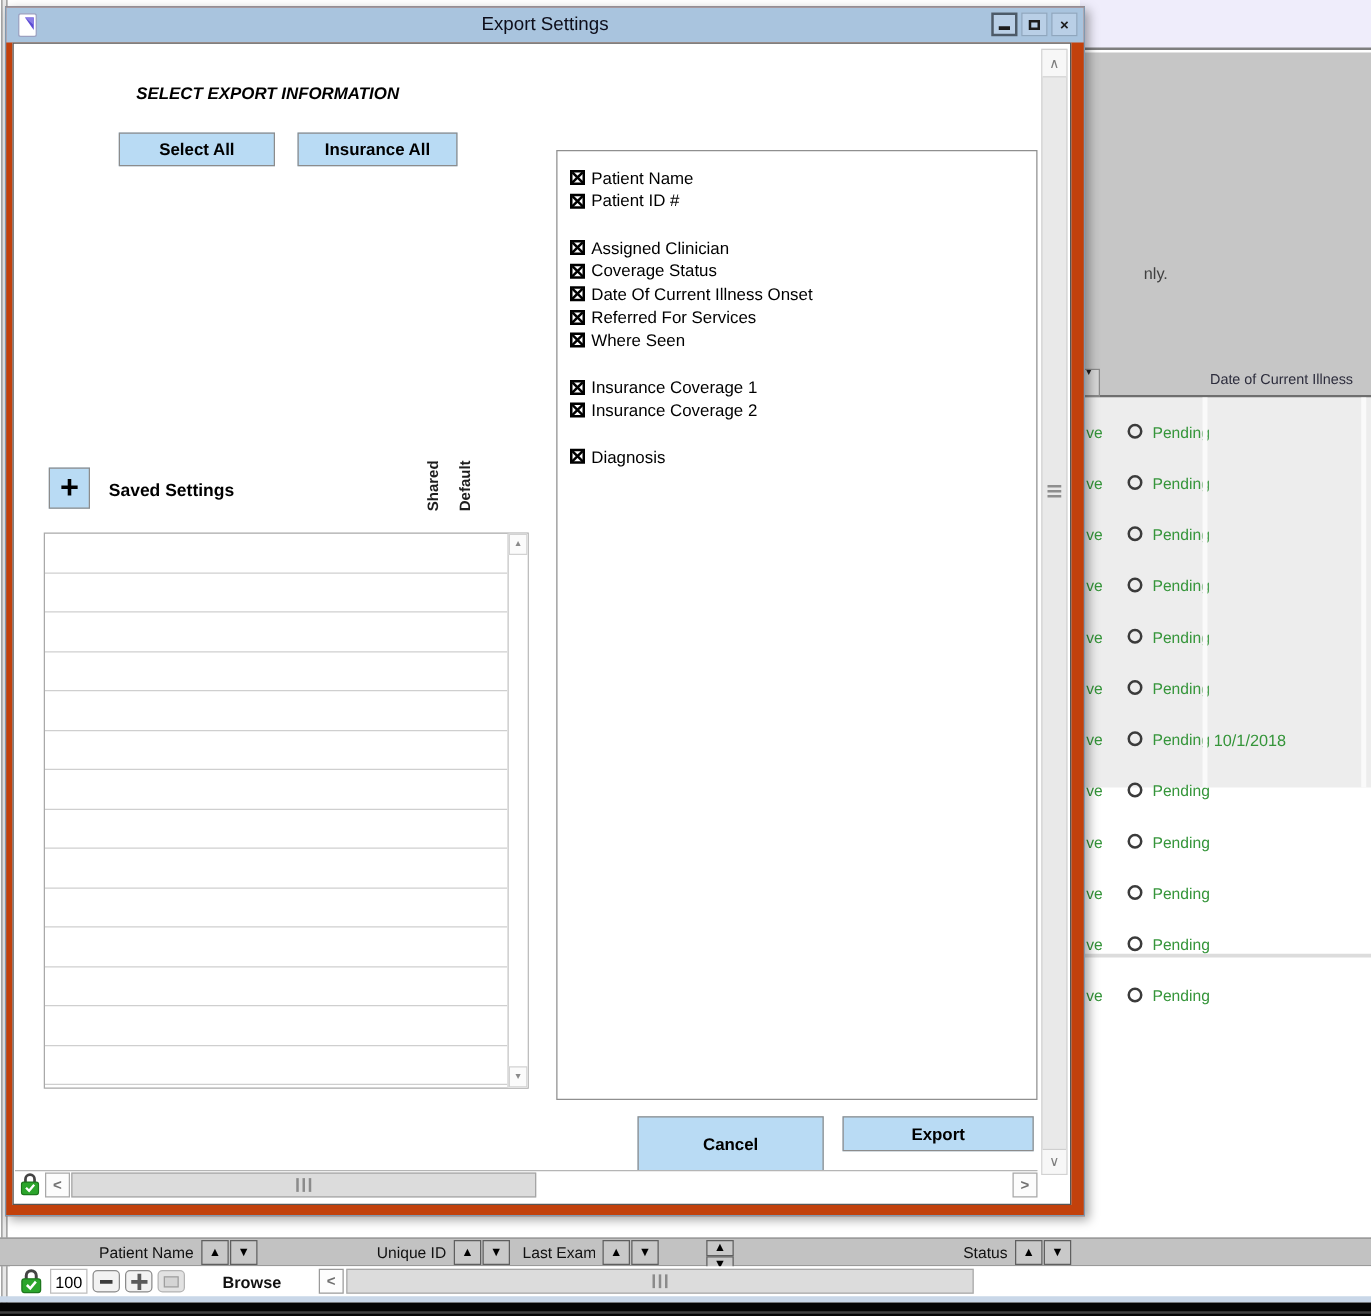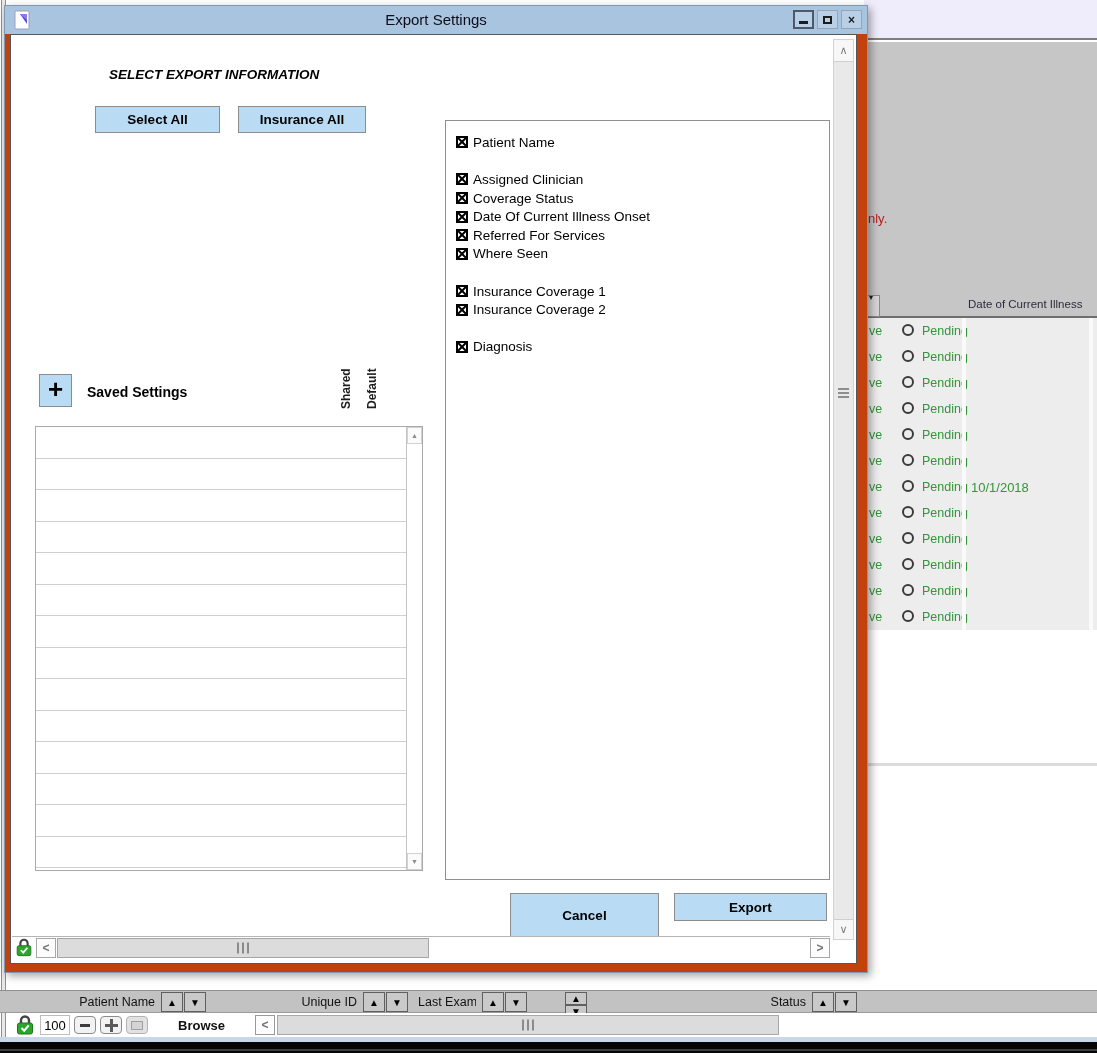--- a/index.html
+++ b/index.html
@@ -3,26 +3,26 @@
 <meta charset="utf-8">
 <style>
   * { margin:0; padding:0; box-sizing:border-box; }
   body { font-family:"Liberation Sans", sans-serif; background:#fff; }
   .screen { position:relative; width:1097px; height:1053px; background:#fff; overflow:hidden; }
 
   
   .bg-left-frame { position:absolute; left:1px; top:0; width:5px; height:1042px; border-left:1px solid #8f8f8f; border-right:1px solid #8f8f8f; background:#e8e8e8; z-index:0; }
   .bg-top-strip { position:absolute; left:864px; top:0; width:233px; height:40px; background:#efedfb; border-bottom:2px solid #7e7e7e; z-index:1; }
   .bg-gray { position:absolute; left:864px; top:42px; width:233px; height:276px; background:#c6c6c6; border-bottom:2px solid #6e6e6e; z-index:1; }
-  .bg-clipped-text { position:absolute; left:4px; top:169px; font-size:13px; color:#b91c1c; }
+  .bg-clipped-text { position:absolute; left:4px; top:169px; font-size:13px; color:#404040;padding-left:47px; }
   .bg-col-header { position:absolute; left:104px; top:256px; font-size:11.5px; color:#2c2c3c; white-space:nowrap; }
   .bg-header-sliver { position:absolute; left:2px; top:253px; width:14px; height:22px; background:#d6d6d6; border:1px solid #8a8a8a; }
   .bg-header-sliver .dd { position:absolute; top:-3px; left:2px; font-size:8px; color:#222; }
   .bg-table-rows { position:absolute; left:864px; top:318px; width:233px; height:312px; background:#ededed; z-index:1; }
-  .bg-row { position:relative; height:26px; }
+  .bg-row { position:relative; height:26px;margin-top:15px; }
   .bg-ve { position:absolute; left:5px; top:6px; font-size:12.5px; color:#35953a; }
   .bg-radio { position:absolute; left:38px; top:6px; width:12px; height:12px; border:2px solid #3b3b3b; border-radius:50%; }
   .bg-pending { position:absolute; left:58px; top:6px; font-size:12.5px; color:#35953a; }
   .bg-date { position:absolute; left:107px; top:6px; font-size:13px; color:#35953a; }
   .bg-col-sep1 { position:absolute; left:962px; top:318px; width:4px; height:312px; background:#fafafa; z-index:2; }
   .bg-col-sep2 { position:absolute; left:1089px; top:318px; width:4px; height:312px; background:#fafafa; z-index:2; }
   .bg-bottom-line { position:absolute; left:864px; top:763px; width:233px; height:3px; background:#dcdcdc; z-index:1; }
 
   
   .footer-header-bar { position:absolute; left:0; top:990px; width:1097px; height:23px; background:#c2c2c2; border-top:1px solid #8f8f8f; border-bottom:1px solid #9a9a9a; z-index:3; }
@@ -285,20 +285,24 @@
 
       <button class="blue-btn btn-select-all">Select All</button>
       <button class="blue-btn btn-deselect-all">Insurance All</button>
 
       <div class="fields-panel">
         <div>
             <div class="field-row">
               <span class="cb"></span>
               <span class="field-label">Patient Name</span>
             </div>
+            <div class="field-row">
+              <span class="cb"></span>
+              <span class="field-label">Patient ID #</span>
+            </div>
             <div class="field-gap"></div>
             <div class="field-row">
               <span class="cb"></span>
               <span class="field-label">Assigned Clinician</span>
             </div>
             <div class="field-row">
               <span class="cb"></span>
               <span class="field-label">Coverage Status</span>
             </div>
             <div class="field-row">

